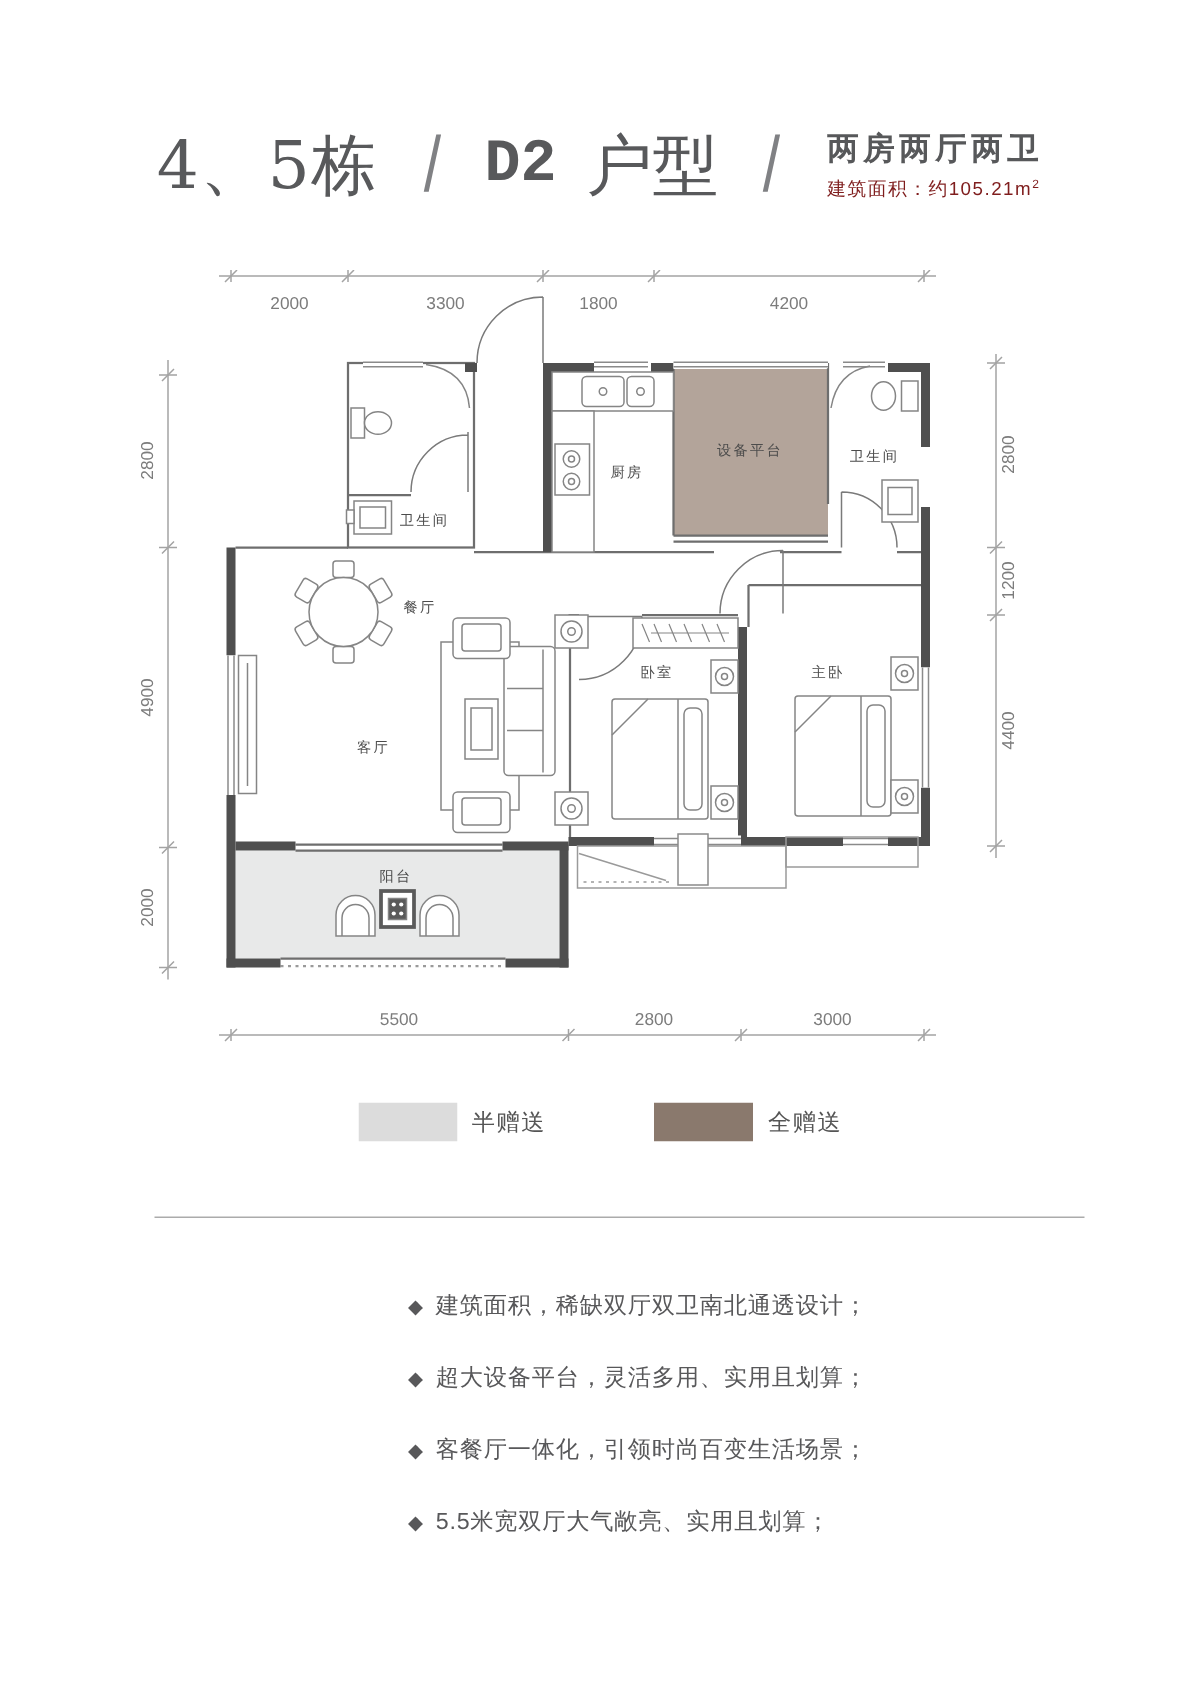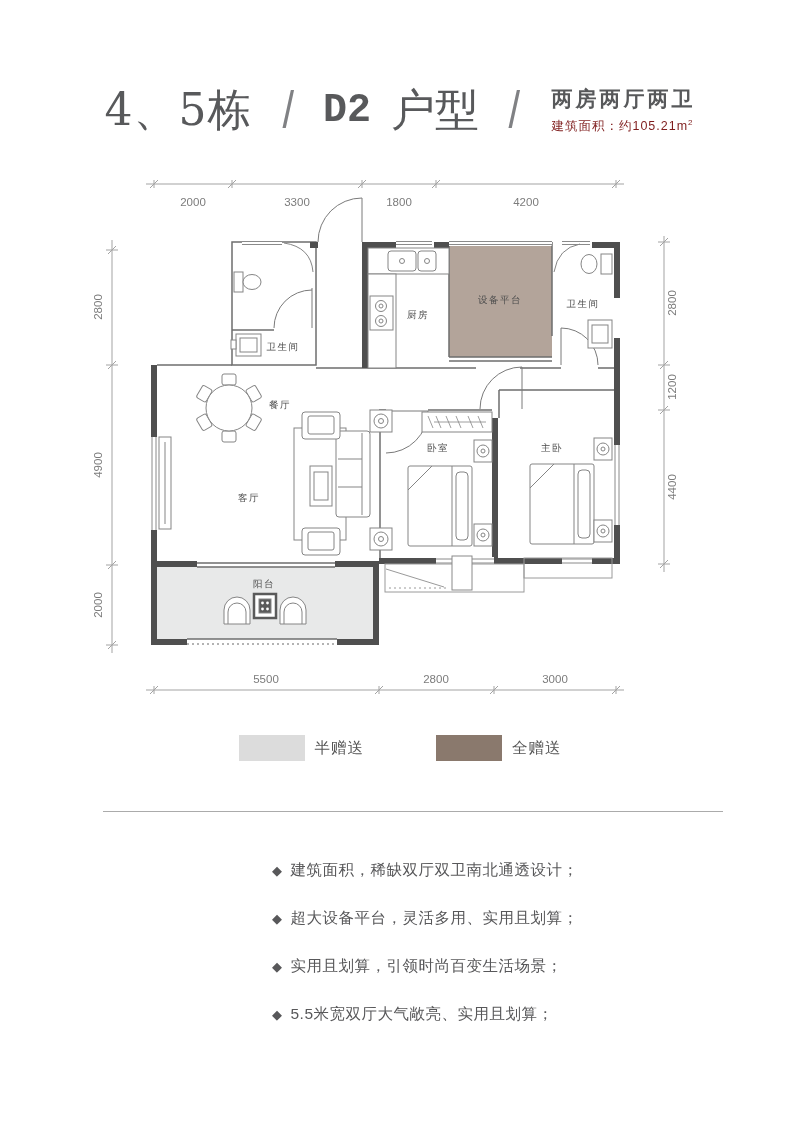--- a/index.html
+++ b/index.html
@@ -310,21 +310,21 @@
     <li>
       <span class="bullet">◆</span>
       <span>建筑面积，稀缺双厅双卫南北通透设计；</span>
     </li>
     <li>
       <span class="bullet">◆</span>
       <span>超大设备平台，灵活多用、实用且划算；</span>
     </li>
     <li>
       <span class="bullet">◆</span>
-      <span>实用且划算，引领时尚百变生活场景；</span>
+      <span>客餐厅一体化，引领时尚百变生活场景；</span>
     </li>
     <li>
       <span class="bullet">◆</span>
       <span>5.5米宽双厅大气敞亮、实用且划算；</span>
     </li>
   </ul>
 
 </div>
 
 </body></html>

